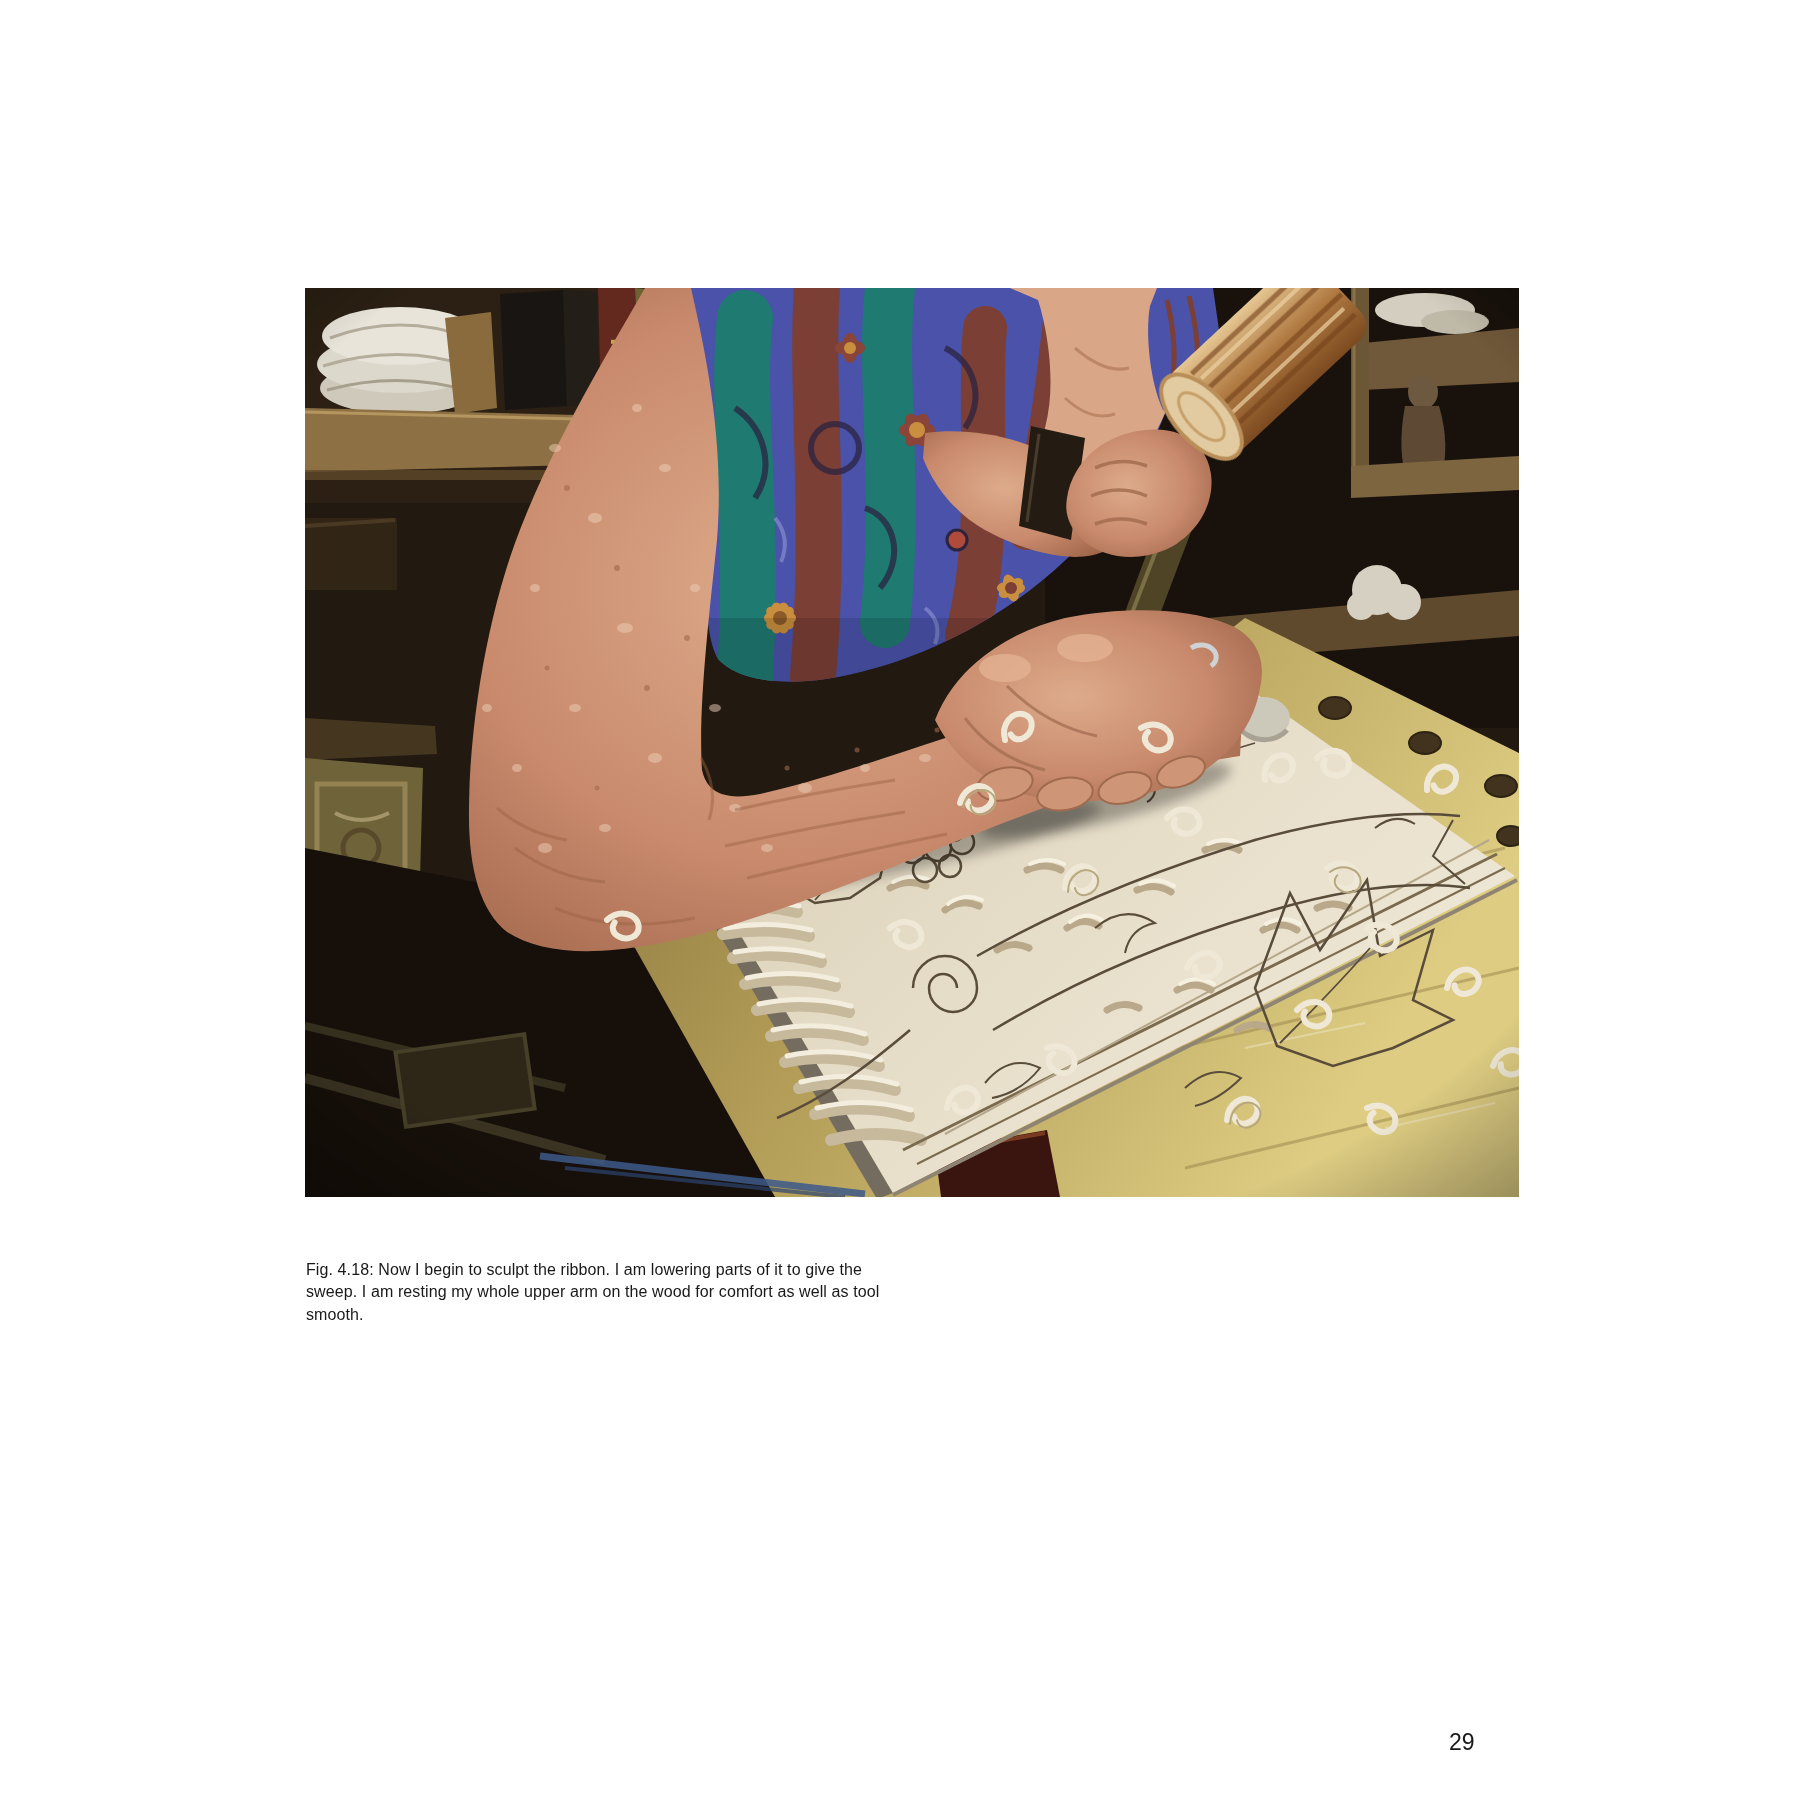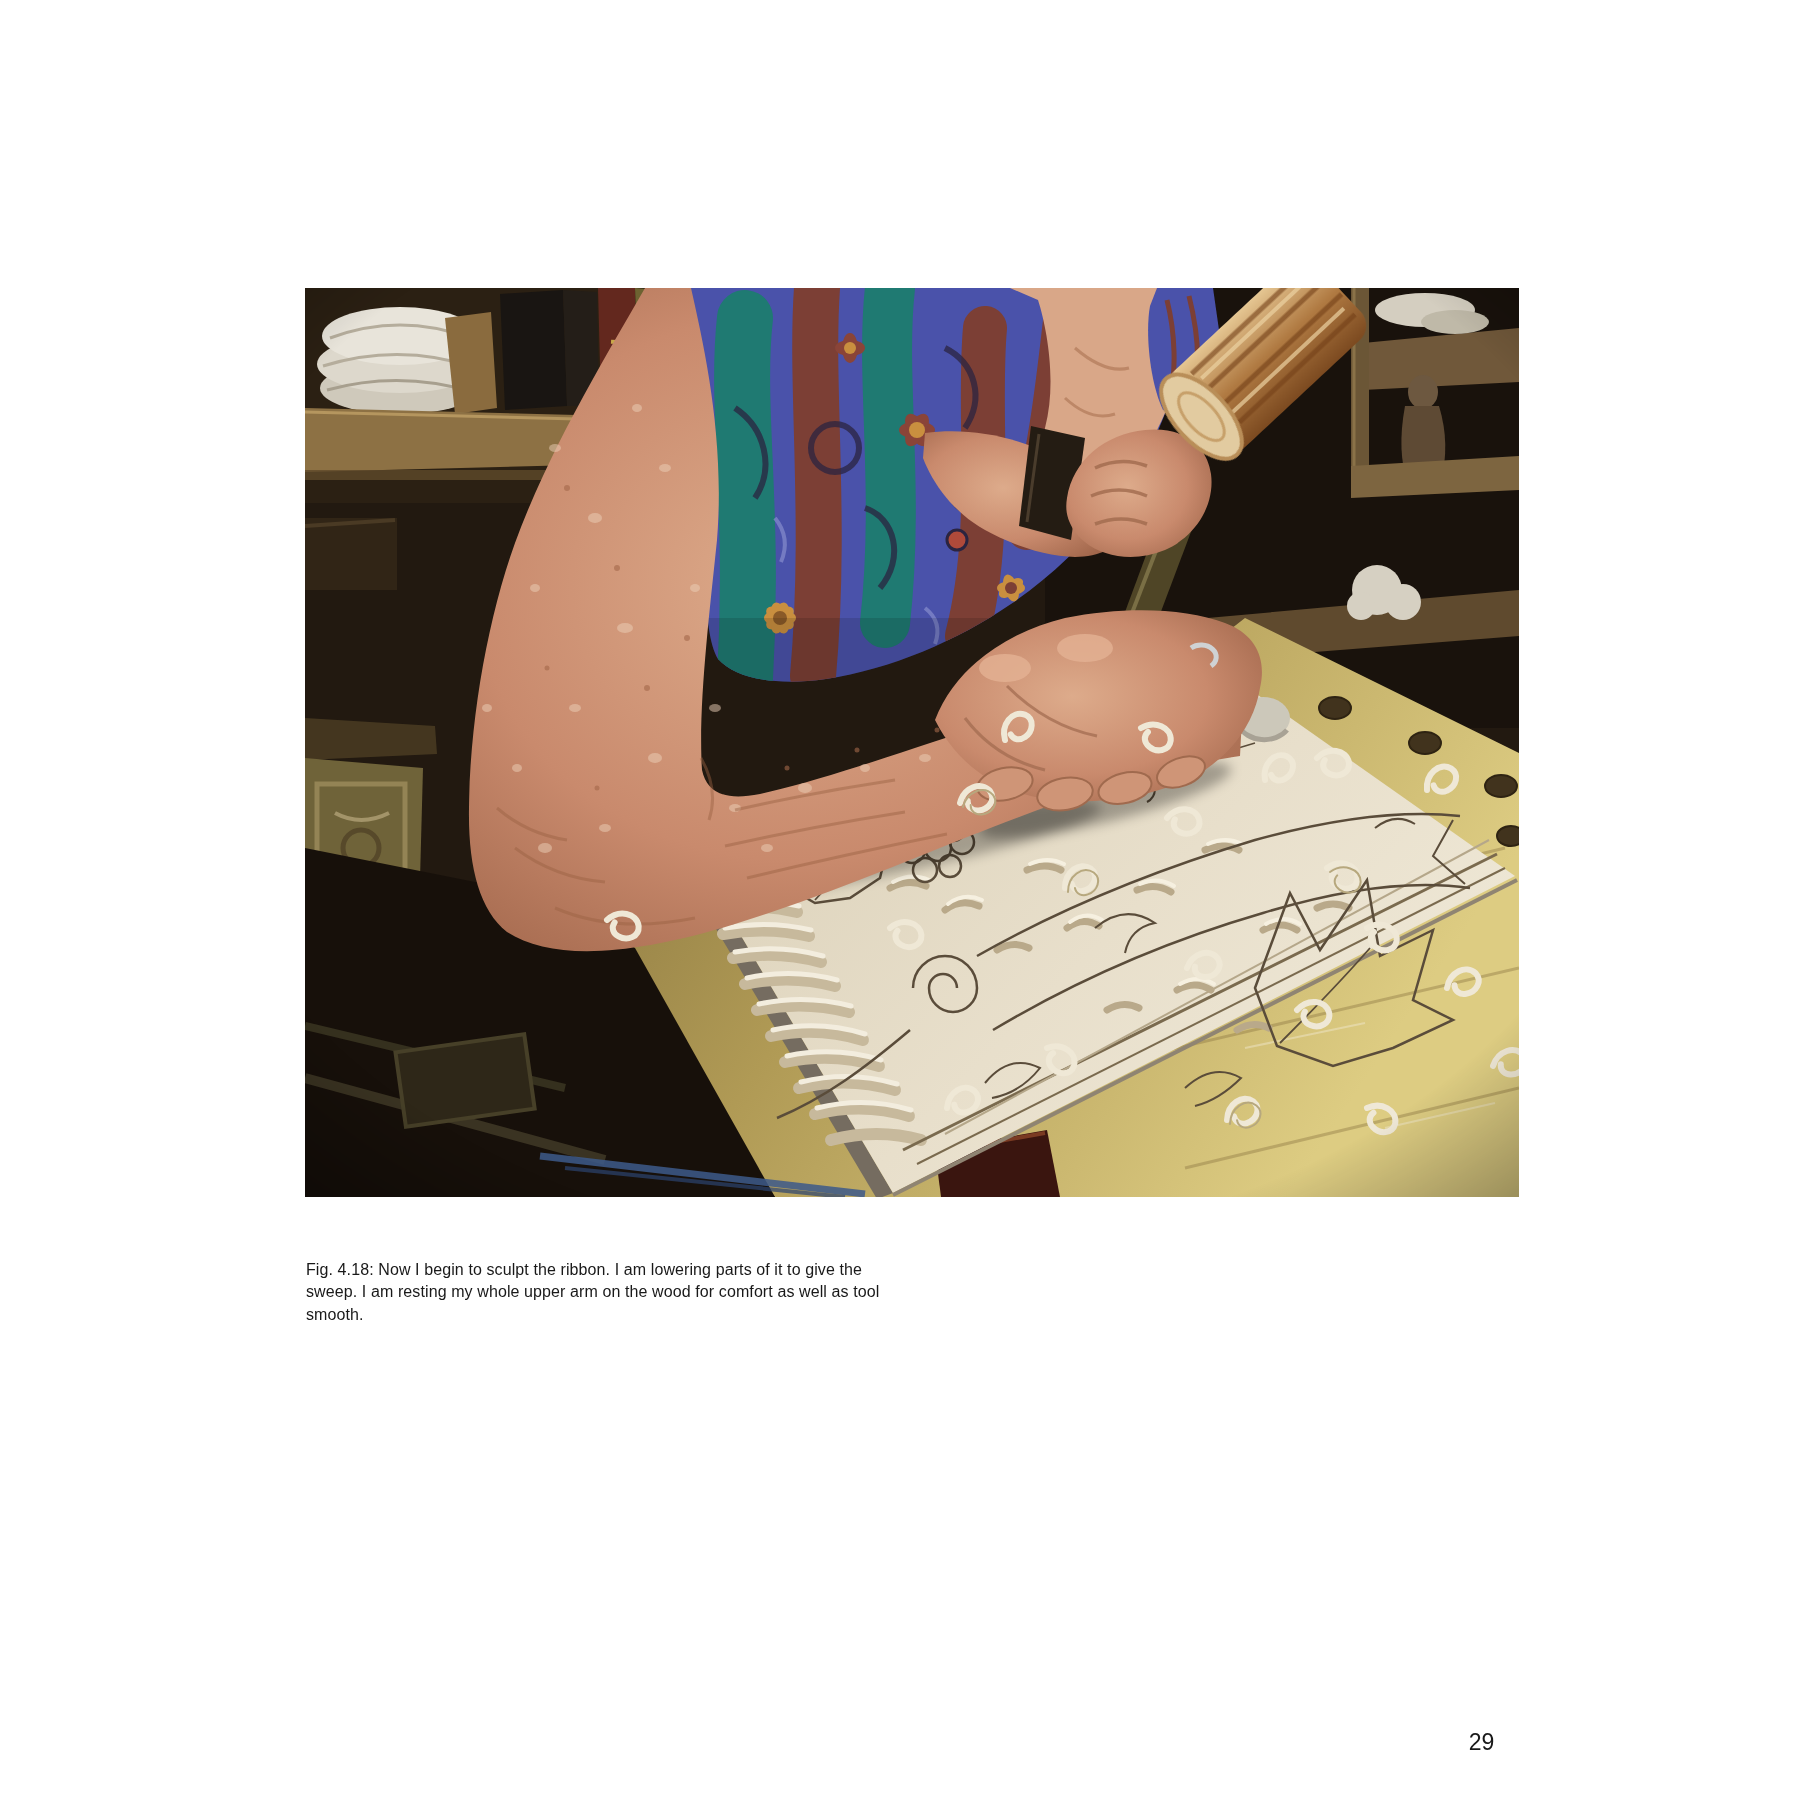--- a/index.html
+++ b/index.html
@@ -11,21 +11,21 @@
     position:absolute;left:305px;top:288px;width:1214px;height:909px;
     background:#221910;overflow:hidden;
   }
   .photo svg{display:block;width:100%;height:100%;}
   .caption{
     position:absolute;left:306px;top:1219px;width:790px;
     font-size:16px;line-height:22.4px;letter-spacing:0.1px;color:#191919;margin-top:40px;
   }
   .cap-line{white-space:nowrap;}
   .folio{
-    position:absolute;left:1449px;top:1729px;width:65px;text-align:center;
+    position:absolute;left:1449px;top:1729px;width:65px;text-align:left;
     font-size:23px;color:#191919;
   }
 </style>
 </head>
 <body>
 
 <div class="page">
 
   <figure style="margin:0">
     <div class="photo">

